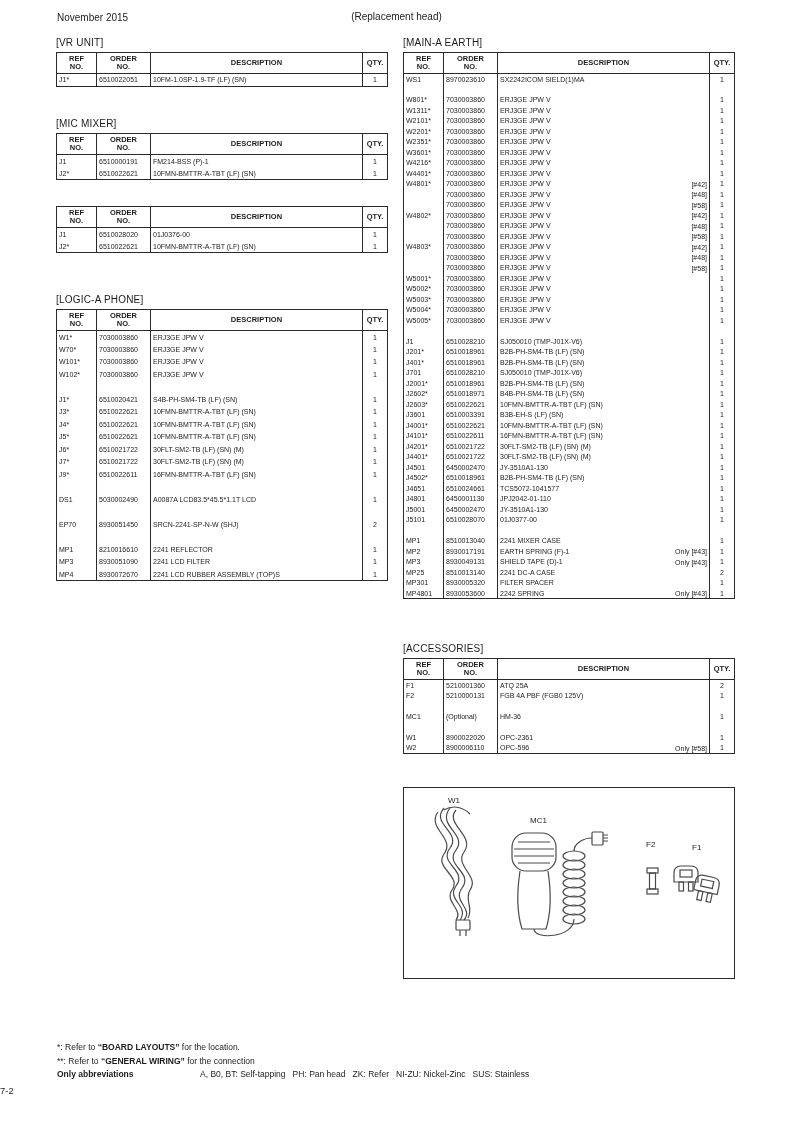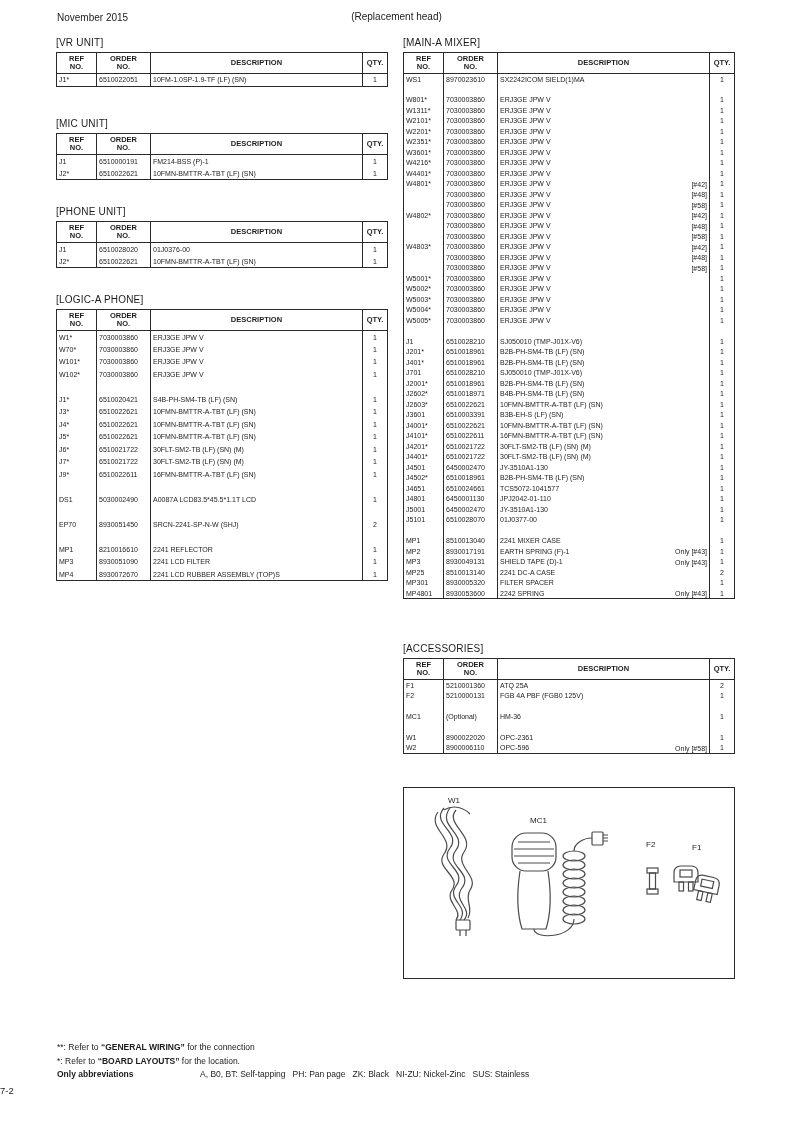--- a/index.html
+++ b/index.html
@@ -66,21 +66,21 @@
             <td class="c0">J1*</td>
             <td class="c1">6510022051</td>
             <td class="c2"><span>10FM-1.0SP-1.9-TF (LF) (SN)</span></td>
             <td class="c3">1</td>
           </tr>
         </tbody>
       </table>
   </div>
 
   <div class="sec" style="left:56px; top:118px; width:332px;">
-    <div class="sec-title">[MIC UNIT]</div>
+    <div class="sec-title">[MIC MIXER]</div>
     <table class="parts roomy">
         <thead>
           <tr>
             <th class="c0">REF
 NO.</th>
             <th class="c1">ORDER
 NO.</th>
             <th class="c2">DESCRIPTION</th>
             <th class="c3">QTY.</th>
           </tr>
@@ -96,21 +96,20 @@
             <td class="c0">J2*</td>
             <td class="c1">6510022621</td>
             <td class="c2"><span>10FMN-BMTTR-A-TBT (LF) (SN)</span></td>
             <td class="c3">1</td>
           </tr>
         </tbody>
       </table>
   </div>
 
   <div class="sec" style="left:56px; top:206px; width:332px;">
-    <div class="sec-title">[PHONE UNIT]</div>
     <table class="parts roomy">
         <thead>
           <tr>
             <th class="c0">REF
 NO.</th>
             <th class="c1">ORDER
 NO.</th>
             <th class="c2">DESCRIPTION</th>
             <th class="c3">QTY.</th>
           </tr>
@@ -264,21 +263,21 @@
             <td class="c0">MP4</td>
             <td class="c1">8930072670</td>
             <td class="c2"><span>2241 LCD RUBBER ASSEMBLY (TOP)S</span></td>
             <td class="c3">1</td>
           </tr>
         </tbody>
       </table>
   </div>
 
   <div class="sec" style="left:403px; top:37px; width:332px;">
-    <div class="sec-title">[MAIN-A MIXER]</div>
+    <div class="sec-title">[MAIN-A EARTH]</div>
     <table class="parts dense">
         <thead>
           <tr>
             <th class="c0">REF
 NO.</th>
             <th class="c1">ORDER
 NO.</th>
             <th class="c2">DESCRIPTION</th>
             <th class="c3">QTY.</th>
           </tr>
@@ -698,20 +697,20 @@
           <path d="M0,16 L0,7 Q0,0 7,0 L17,0 Q24,0 24,7 L24,16 Z"></path>
           <rect x="5" y="16" width="4.5" height="9"></rect>
           <rect x="14.5" y="16" width="4.5" height="9"></rect>
           <rect x="6" y="4" width="12" height="7"></rect>
         </g>
       </g>
     </svg>
   </div>
 
   <div class="footnotes">
+    <div class="fn"><span>*: Refer to </span><b>“BOARD LAYOUTS”</b><span> for the location.</span></div>
     <div class="fn"><span>**: Refer to </span><b>“GENERAL WIRING”</b><span> for the connection</span></div>
-    <div class="fn"><span>*: Refer to </span><b>“BOARD LAYOUTS”</b><span> for the location.</span></div>
-    <div class="fn"><b class="screw-label">Only abbreviations</b><span>A, B0, BT: Self-tapping   PH: Pan page   ZK: Black   NI-ZU: Nickel-Zinc   SUS: Stainless</span></div>
+    <div class="fn"><b class="screw-label">Only abbreviations</b><span>A, B0, BT: Self-tapping   PH: Pan head   ZK: Refer   NI-ZU: Nickel-Zinc   SUS: Stainless</span></div>
   </div>
 
   <div class="pageno">7-2</div>
 
 </div>
 
 </body></html>

